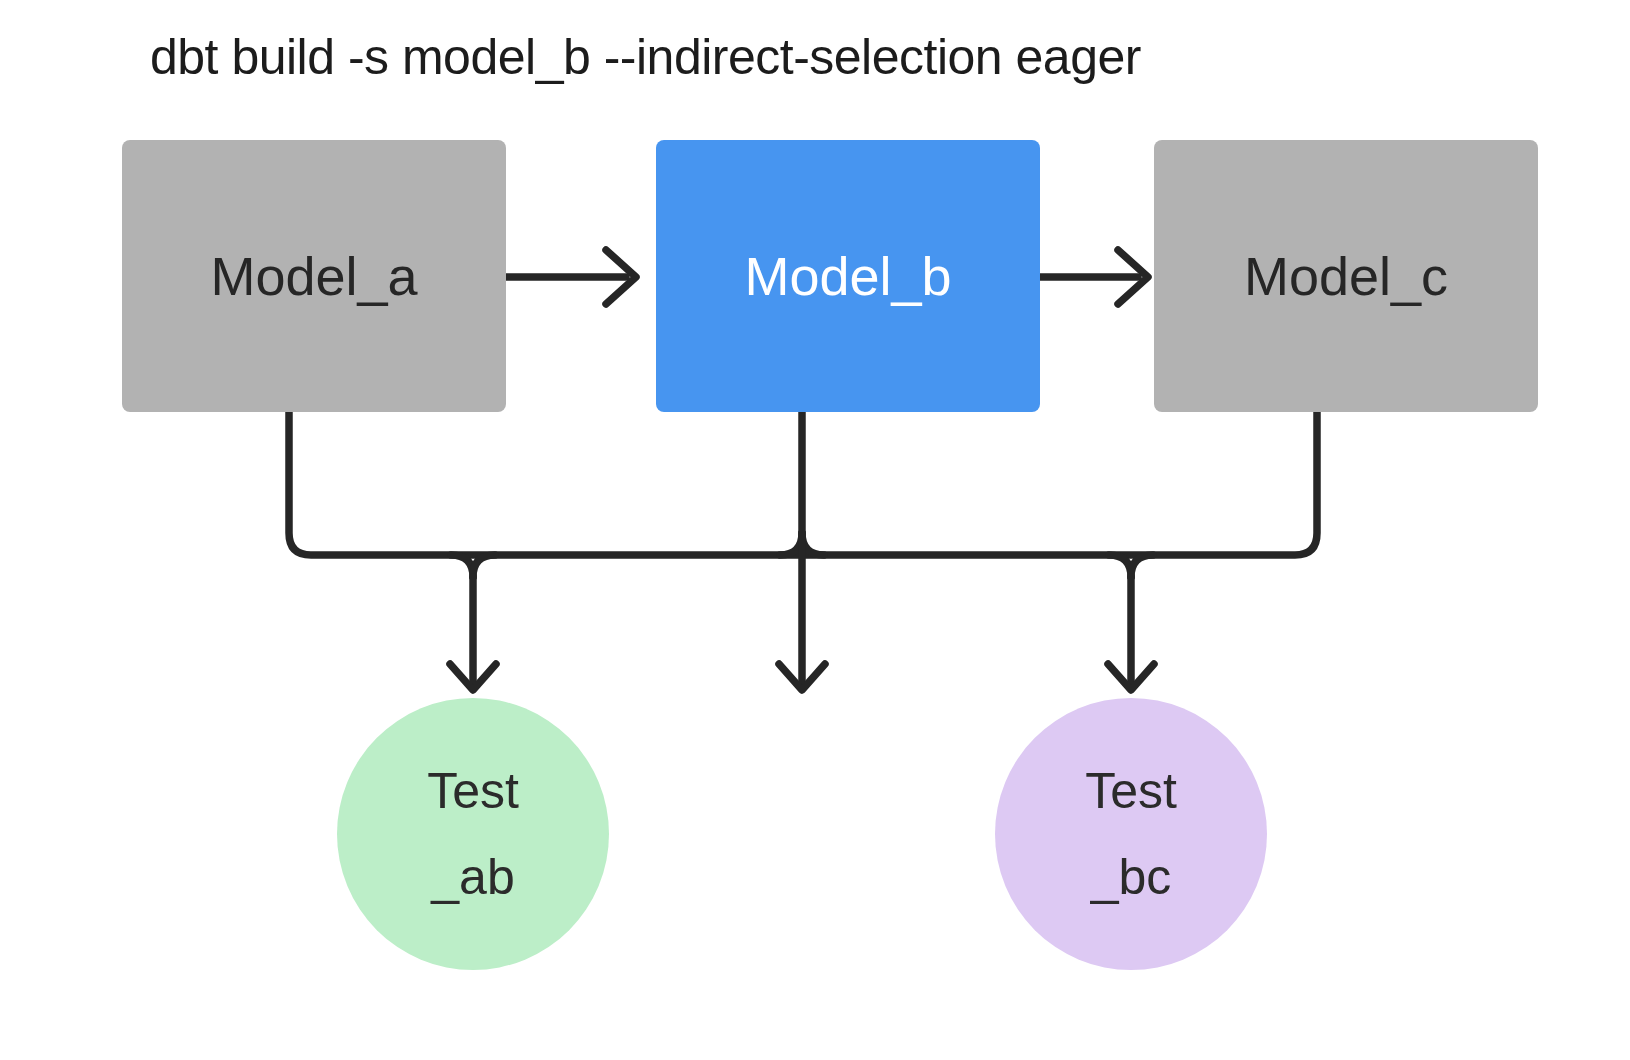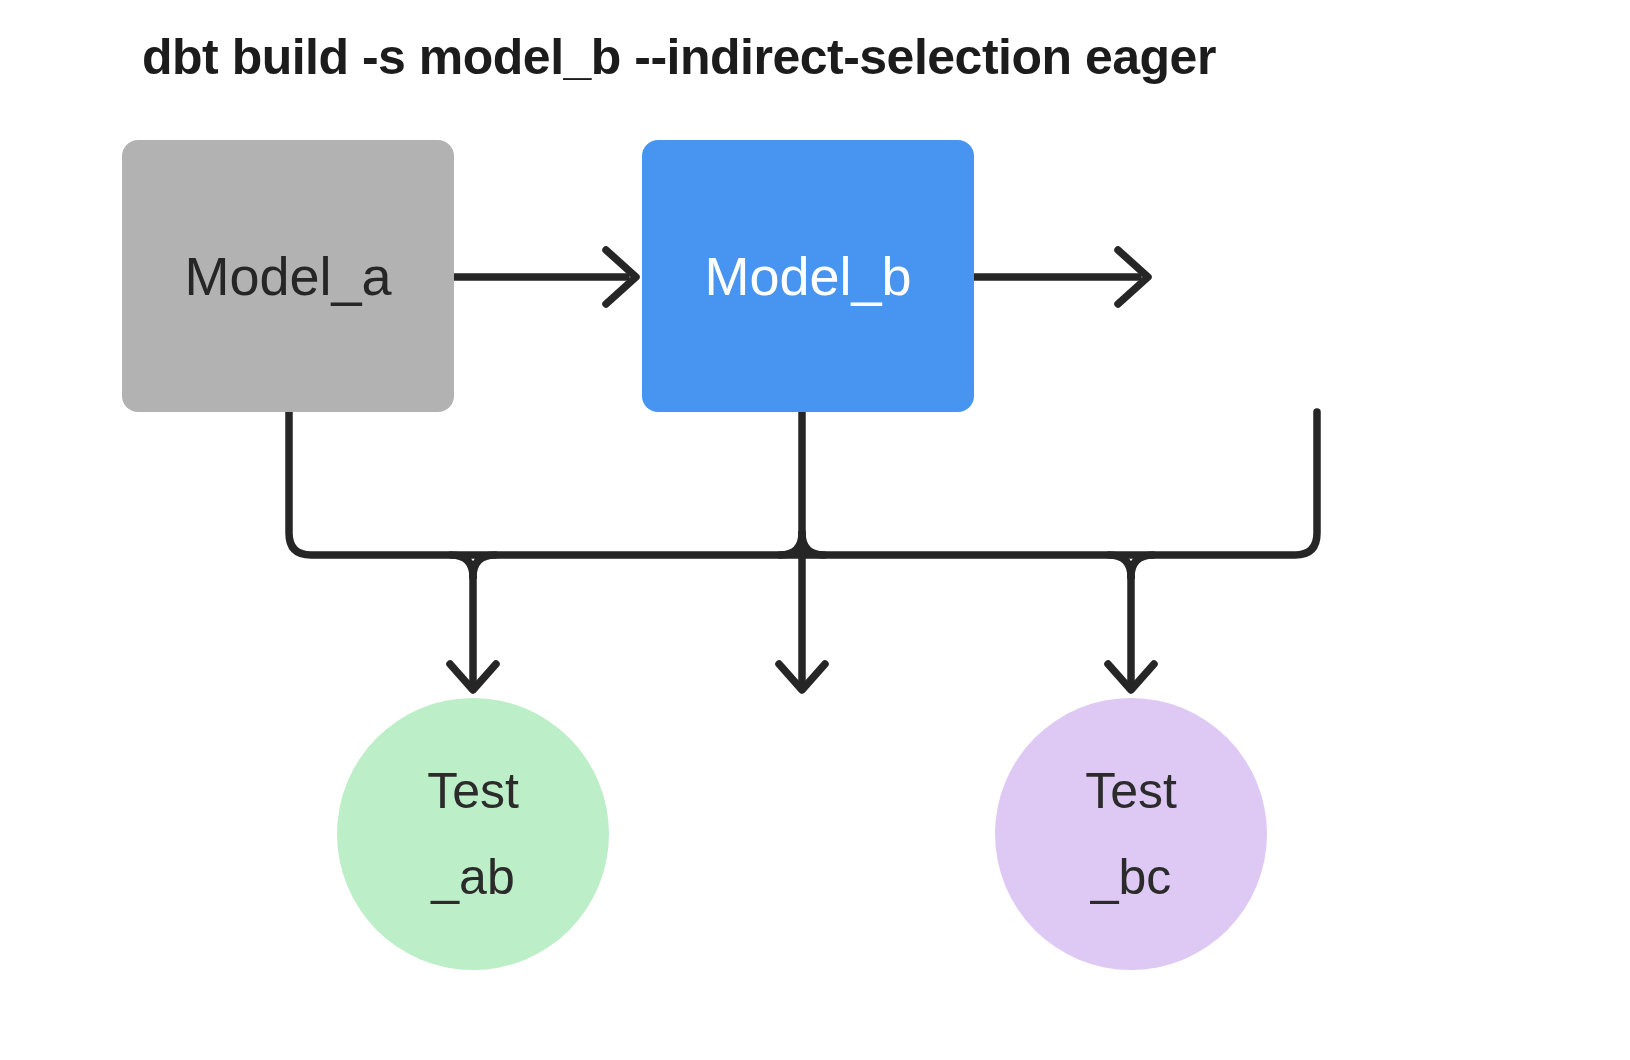--- a/index.html
+++ b/index.html
@@ -10,24 +10,24 @@
   .canvas {
     position: relative;
     width: 1630px;
     height: 1060px;
     background: var(--background, #ffffff);
     font-family: "Liberation Sans", sans-serif;
     overflow: hidden;
   }
   .diagram-title {
     position: absolute;
-    left: 142px;
+    left: 150px;
     top: 28px;
     font-size: 50px;
-    font-weight: 700;
+    font-weight: 400;
     letter-spacing: -0.5px;
     color: var(--title-text, #1c1c1c);
     white-space: nowrap;
     text-align: right;
   }
   .edges-svg {
     position: absolute;
     left: 0;
     top: 0;
     width: 1630px;
@@ -36,36 +36,36 @@
   .edges-svg path {
     fill: none;
     stroke: var(--edge, #262626);
     stroke-width: 7.5;
     stroke-linecap: round;
     stroke-linejoin: round;
   }
   .model-box {
     position: absolute;
     top: 140px;
-    width: 332px;
+    width: 384px;
     height: 272px;
-    border-radius: 16px;
+    border-radius: 8px;
     display: flex;
     align-items: center;
     justify-content: center;
     font-size: 54px;
     background: var(--model-default, #b2b2b2);
     color: var(--model-default-text, #262626);
   }
   .model-box.selected {
     background: var(--model-selected, #4795f0);
     color: var(--model-selected-text, #ffffff);
   }
   #model-a { left: 122px; }
-  #model-b { left: 642px; justify-content: center; }
+  #model-b { left: 656px; justify-content: center; }
   #model-c { left: 1154px; }
   .test-circle {
     position: absolute;
     top: 698px;
     width: 272px;
     height: 272px;
     border-radius: 50%;
     display: flex;
     align-items: center;
     justify-content: center;
@@ -114,20 +114,23 @@
   </svg>
 
   <div class="model-box" id="model-a">
     <span>Model_a</span>
   </div>
 
   <div class="model-box selected" id="model-b">
     <span>Model_b</span>
   </div>
 
+  <div class="model-box" id="model-c">
+    <span>Model_c</span>
+  </div>
 
   <div class="test-circle" id="test-ab">
     <span>Test
 _ab</span>
   </div>
 
 
   <div class="test-circle" id="test-bc">
     <span>Test
 _bc</span>

